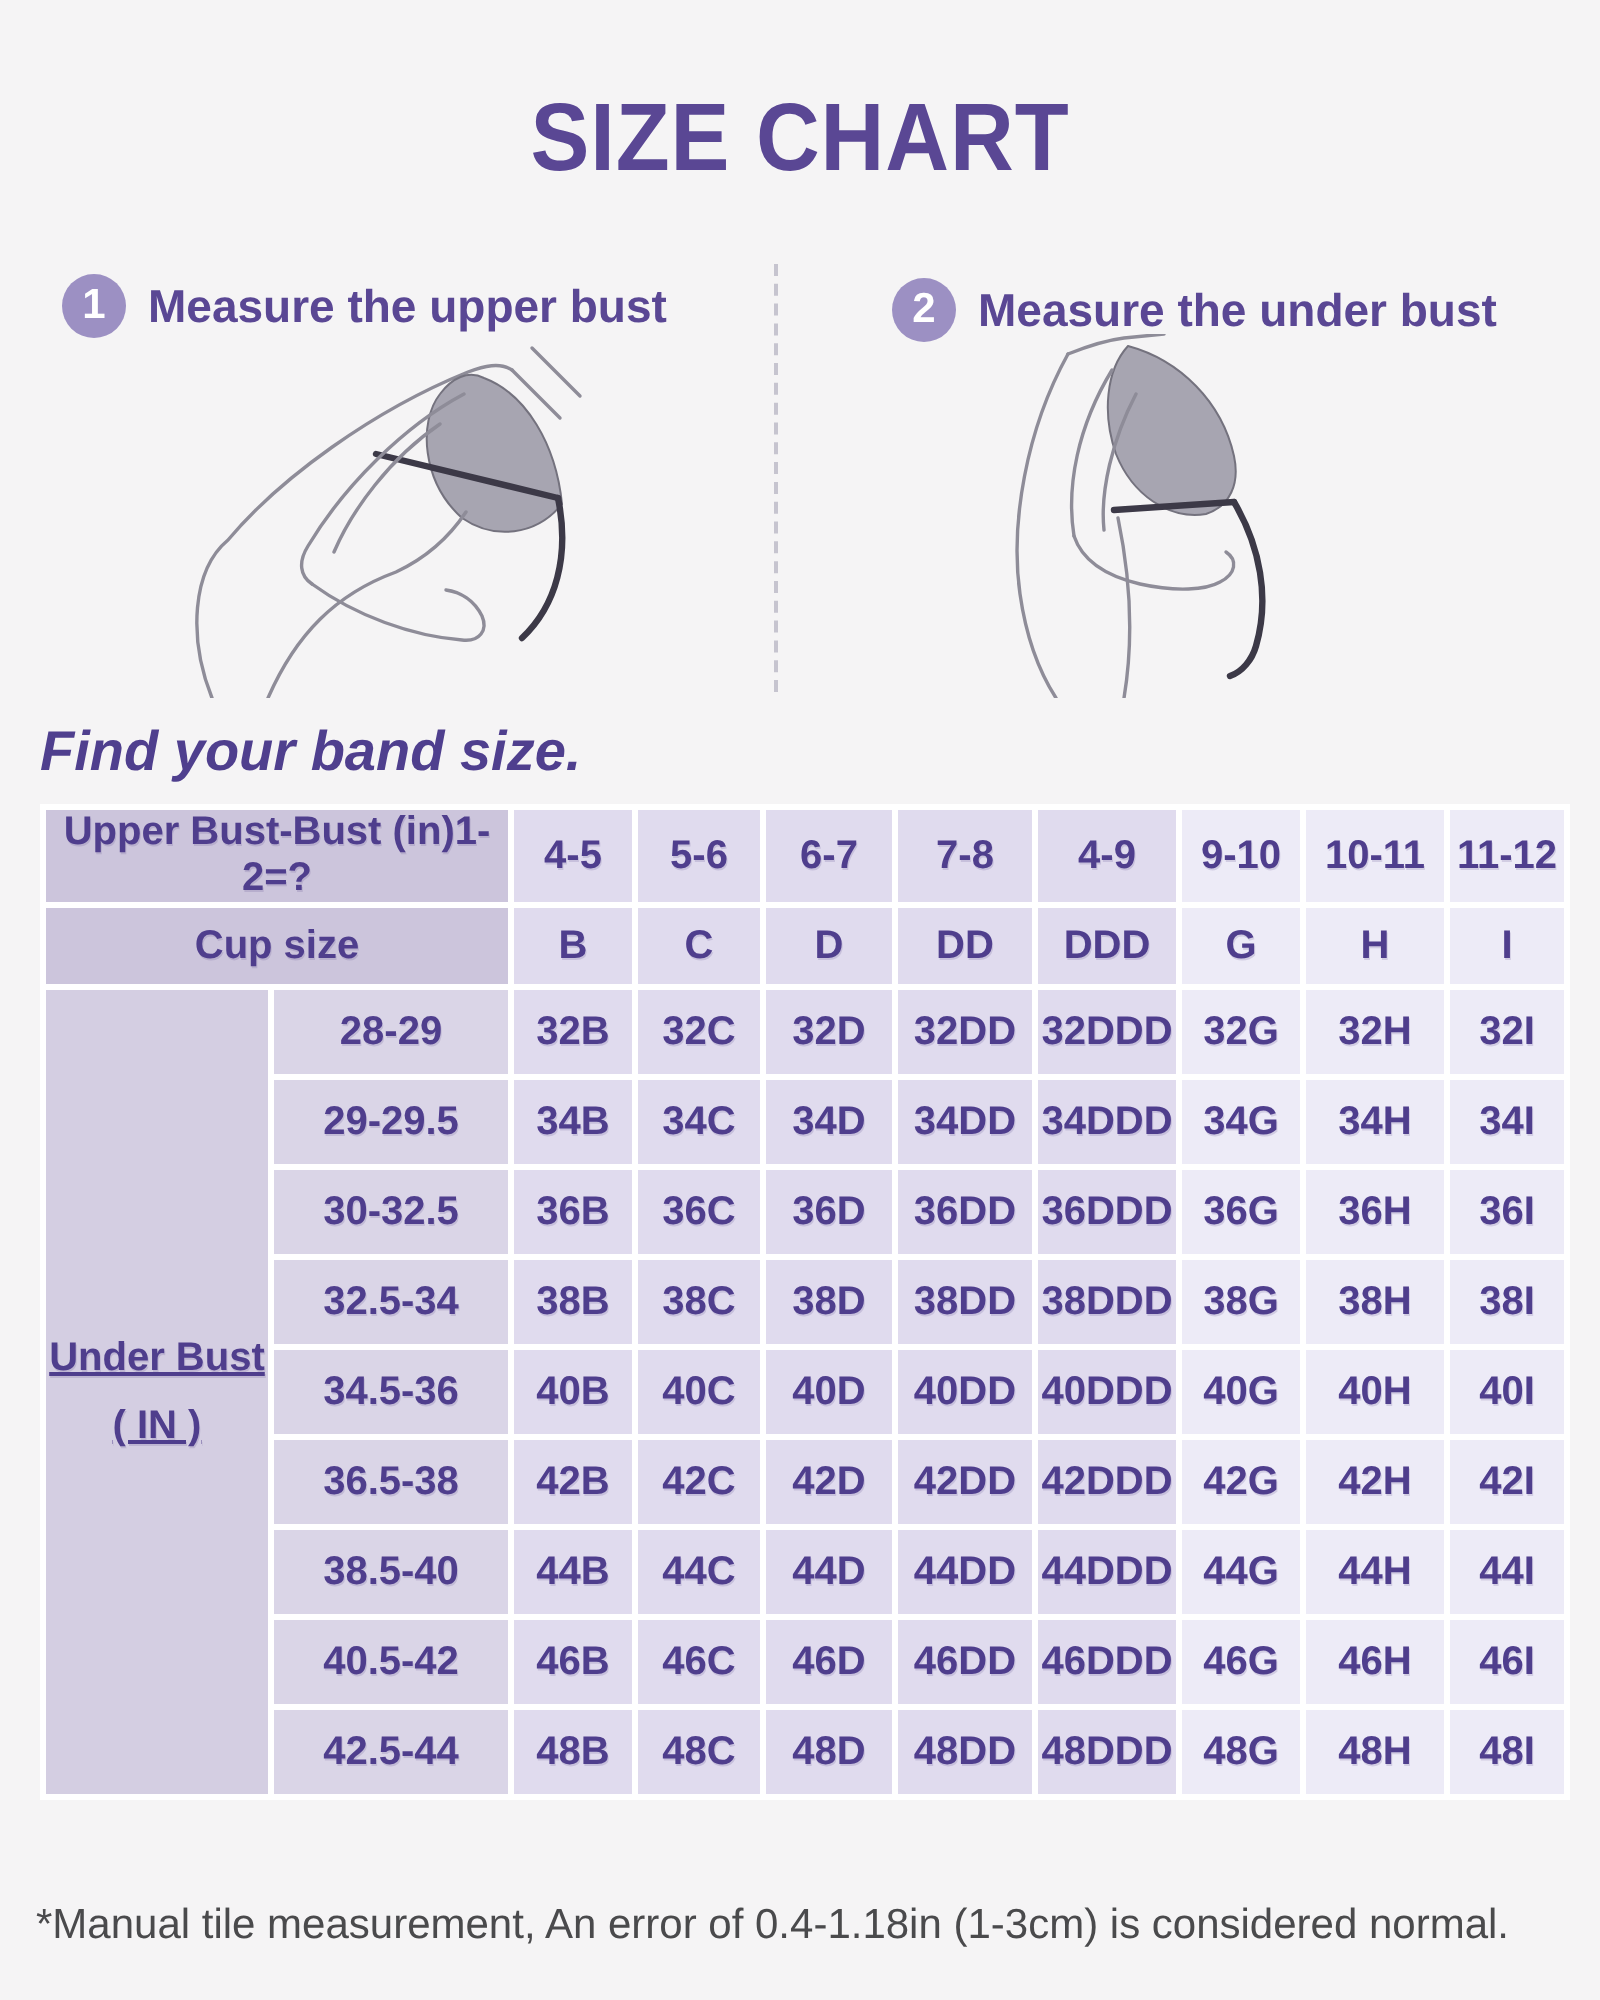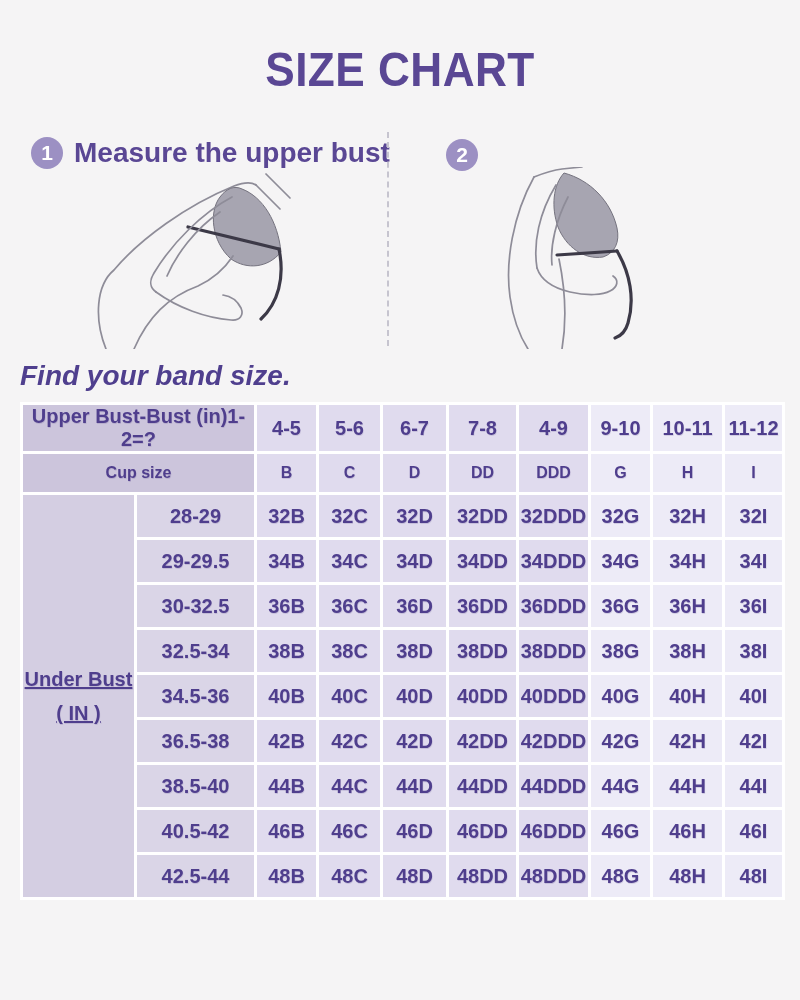--- a/index.html
+++ b/index.html
@@ -27,21 +27,21 @@
   }
 
   .step{position:absolute;display:flex;align-items:center;gap:11px;height:34px;}
   .step-1{left:31px;top:136px;}
   .step-2{left:446px;top:138px;}
   .step-badge{
     width:32px;height:32px;border-radius:50%;background:var(--step-circle);
     color:#fff;font-size:21px;font-weight:700;display:flex;align-items:center;justify-content:center;
     flex:0 0 auto;
   }
-  .step-label{font-size:28px;font-weight:600;color:var(--accent-purple);white-space:nowrap;}
+  .step-label{font-size:23px;font-weight:600;color:var(--accent-purple);white-space:nowrap;}
 
   .steps-divider{
     position:absolute;left:387px;top:132px;height:214px;width:0;
     border-left:2px dashed var(--divider);
   }
 
   .illus{position:absolute;width:300px;height:182px;}
   .illus-1{left:92px;top:167px;}
   .illus-2{left:438px;top:167px;}
 
@@ -53,21 +53,21 @@
   table.size-table{
     position:absolute;left:20px;top:402px;width:760px;
     border-collapse:collapse;table-layout:fixed;
   }
   table.size-table th,table.size-table td{
     border:3px solid #fff;text-align:center;vertical-align:middle;
     color:var(--cell-text);font-weight:700;
     text-shadow:0.5px 1px 0 rgba(90,74,140,.18);
   }
   tr.r-head th{height:46px;font-size:20px;}
-  tr.r-cup  th{height:41px;font-size:16px;text-align:center;}
+  tr.r-cup  th{height:41px;font-size:20px;text-align:center;}
   tr.r-data td{height:45px;font-size:20px;}
   th.hlabel{background:var(--header-label-bg);font-size:19px;font-weight:700;}
   .mid{background:var(--mid-cell-bg);}
   .light{background:var(--light-cell-bg);}
   td.sidecol{background:var(--side-col-bg);font-size:21px;line-height:1.7;text-decoration:underline;}
   td.range{background:var(--range-cell-bg);}
 
   .footnote{
     position:absolute;left:18px;top:951px;width:770px;
     font-size:21px;color:var(--footnote-text);font-weight:400;
@@ -84,20 +84,21 @@
 
   <h1 class="page-title">SIZE CHART</h1>
 
   <div class="step step-1">
     <span class="step-badge">1</span>
     <span class="step-label">Measure the upper bust</span>
   </div>
 
   <div class="step step-2">
     <span class="step-badge">2</span>
+    <span class="step-label">Measure the under bust</span>
   </div>
 
   <div class="steps-divider"></div>
 
   <svg class="illus illus-1" viewBox="0 0 300 182" aria-hidden="true">
 
     <path class="figure-stroke" d="M14,182 C2,152 4,118 22,103 C48,72 95,38 142,19 C150,16 158,14 164,18"></path>
 
     <path class="figure-stroke" d="M164,18 L188,42"></path>
     <path class="figure-stroke" d="M174,7 L198,31"></path>
@@ -269,14 +270,15 @@
           <td class="mid">48D</td>
           <td class="mid">48DD</td>
           <td class="mid">48DDD</td>
           <td class="light">48G</td>
           <td class="light">48H</td>
           <td class="light">48I</td>
         </tr>
       </tbody>
   </table>
 
+  <div class="footnote">*Manual tile measurement, An error of 0.4-1.18in (1-3cm) is considered normal.</div>
 
 </div>
 
 </body></html>

